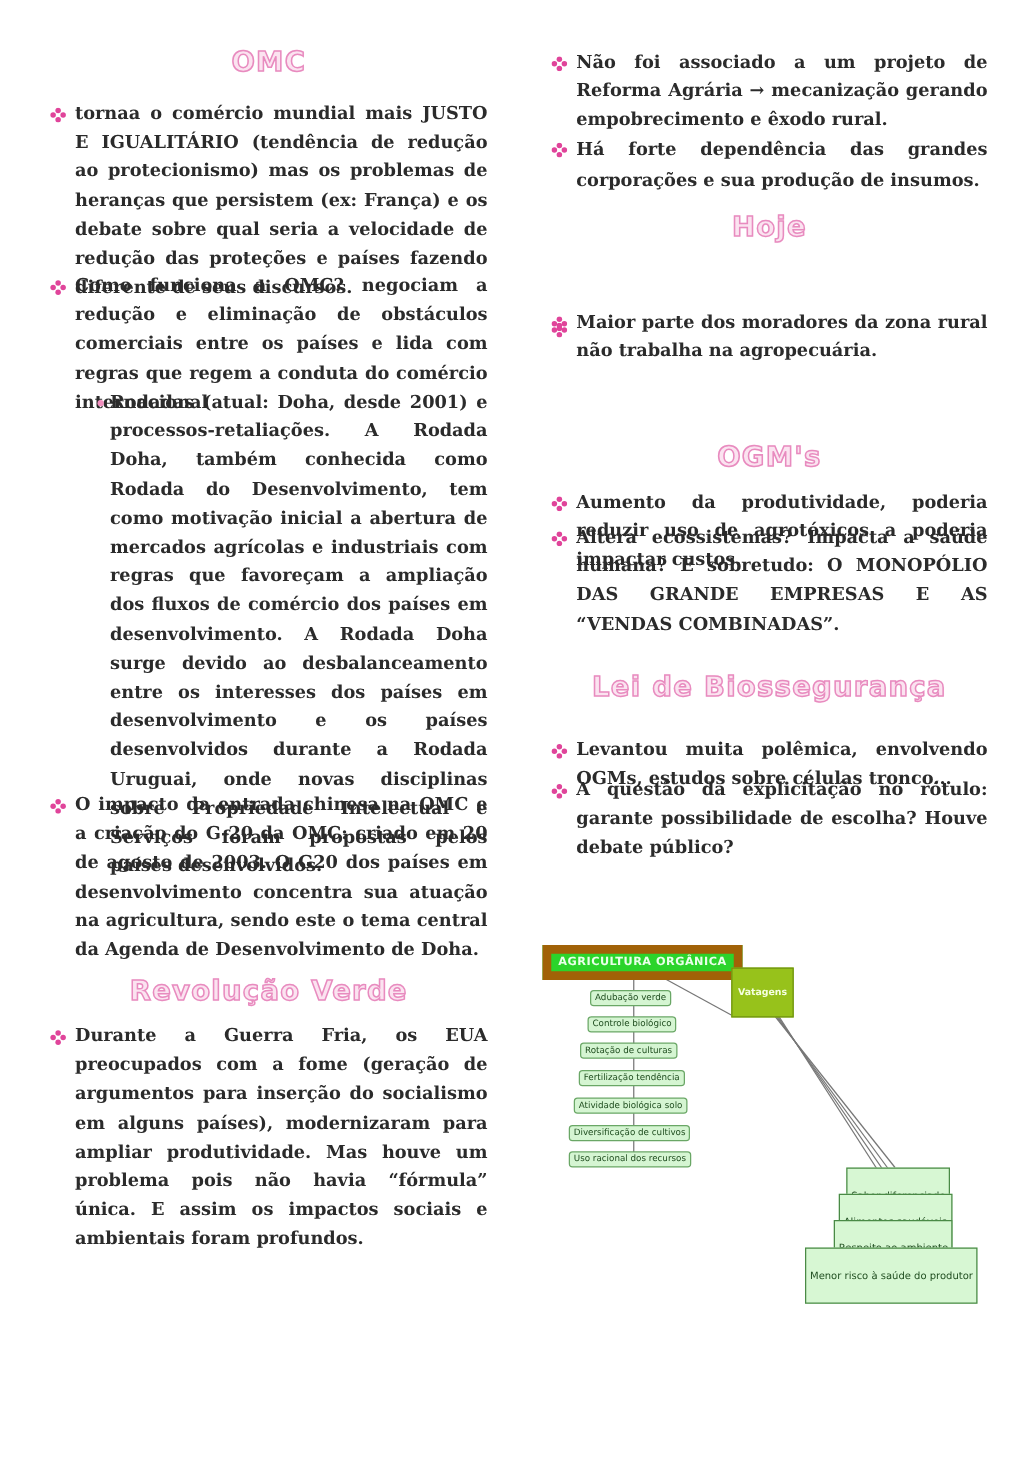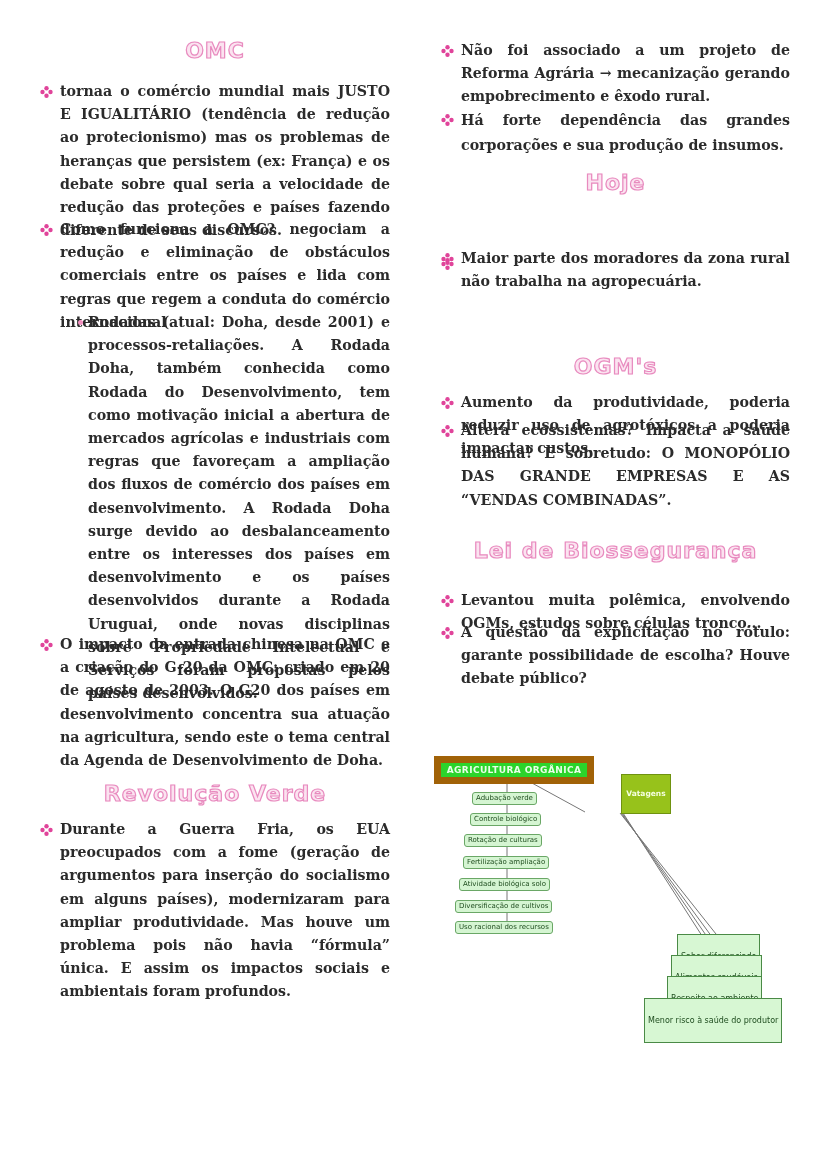--- a/index.html
+++ b/index.html
@@ -37,21 +37,21 @@
   .node-root {
     position: absolute; left: 4px; top: 4px; width: 146px; height: 14px;
     background: #2bd42b; border: 7px solid #a16207;
     color: #e9ffe9; font-family: "DejaVu Sans", sans-serif; font-weight: bold;
     font-size: 9px; line-height: 14px; text-align: center; letter-spacing: 0.4px;
   }
   .node-vant {
     position: absolute; left: 155px; top: 22px; width: 48px; height: 38px;
     background: #97c21b; border: 1px solid #6f9210;
     color: #f5ffe0; font-family: "DejaVu Sans", sans-serif; font-weight: bold;
-    font-size: 7.5px; line-height: 38px; text-align: center; margin-left: 36px;
+    font-size: 7.5px; line-height: 38px; text-align: center;
   }
   .node-left {
     position: absolute; height: 11px; padding: 0 3px;
     background: #d5f5d2; border: 1px solid #6aa766; border-radius: 3px;
     font-family: "DejaVu Sans", sans-serif; font-size: 7px; line-height: 11px;
     color: #1f4d1f; white-space: nowrap;
   }
   .node-right {
     position: absolute; height: 11px; padding: 16px 3px;
     background: #d7f7d3; border: 1px solid #4a8a46;
@@ -236,21 +236,21 @@
     <line x1="192" y1="61" x2="304" y2="224" stroke="#777" stroke-width="1"></line>
     <line x1="193" y1="61" x2="312" y2="246" stroke="#777" stroke-width="1"></line>
   </svg>
 
   <div class="node-root">AGRICULTURA ORGÂNICA</div>
   <div class="node-vant">Vatagens</div>
 
   <div class="node-left" style="left:42px; top:40px;">Adubação verde</div>
   <div class="node-left" style="left:40px; top:61px;">Controle biológico</div>
   <div class="node-left" style="left:34px; top:82px;">Rotação de culturas</div>
-  <div class="node-left" style="left:33px; top:104px;">Fertilização ampliação</div>
+  <div class="node-left" style="left:33px; top:104px;">Fertilização tendência</div>
   <div class="node-left" style="left:29px; top:126px;">Atividade biológica solo</div>
   <div class="node-left" style="left:25px; top:148px;">Diversificação de cultivos</div>
   <div class="node-left" style="left:25px; top:169px;">Uso racional dos recursos</div>
 
   <div class="node-right" style="left:247px; top:182px;">Sabor diferenciado</div>
   <div class="node-right" style="left:241px; top:203px;">Alimentos saudáveis</div>
   <div class="node-right" style="left:237px; top:224px;">Respeito ao ambiente</div>
   <div class="node-right" style="left:214px; top:246px;">Menor risco à saúde do produtor</div>
 </div>
 

